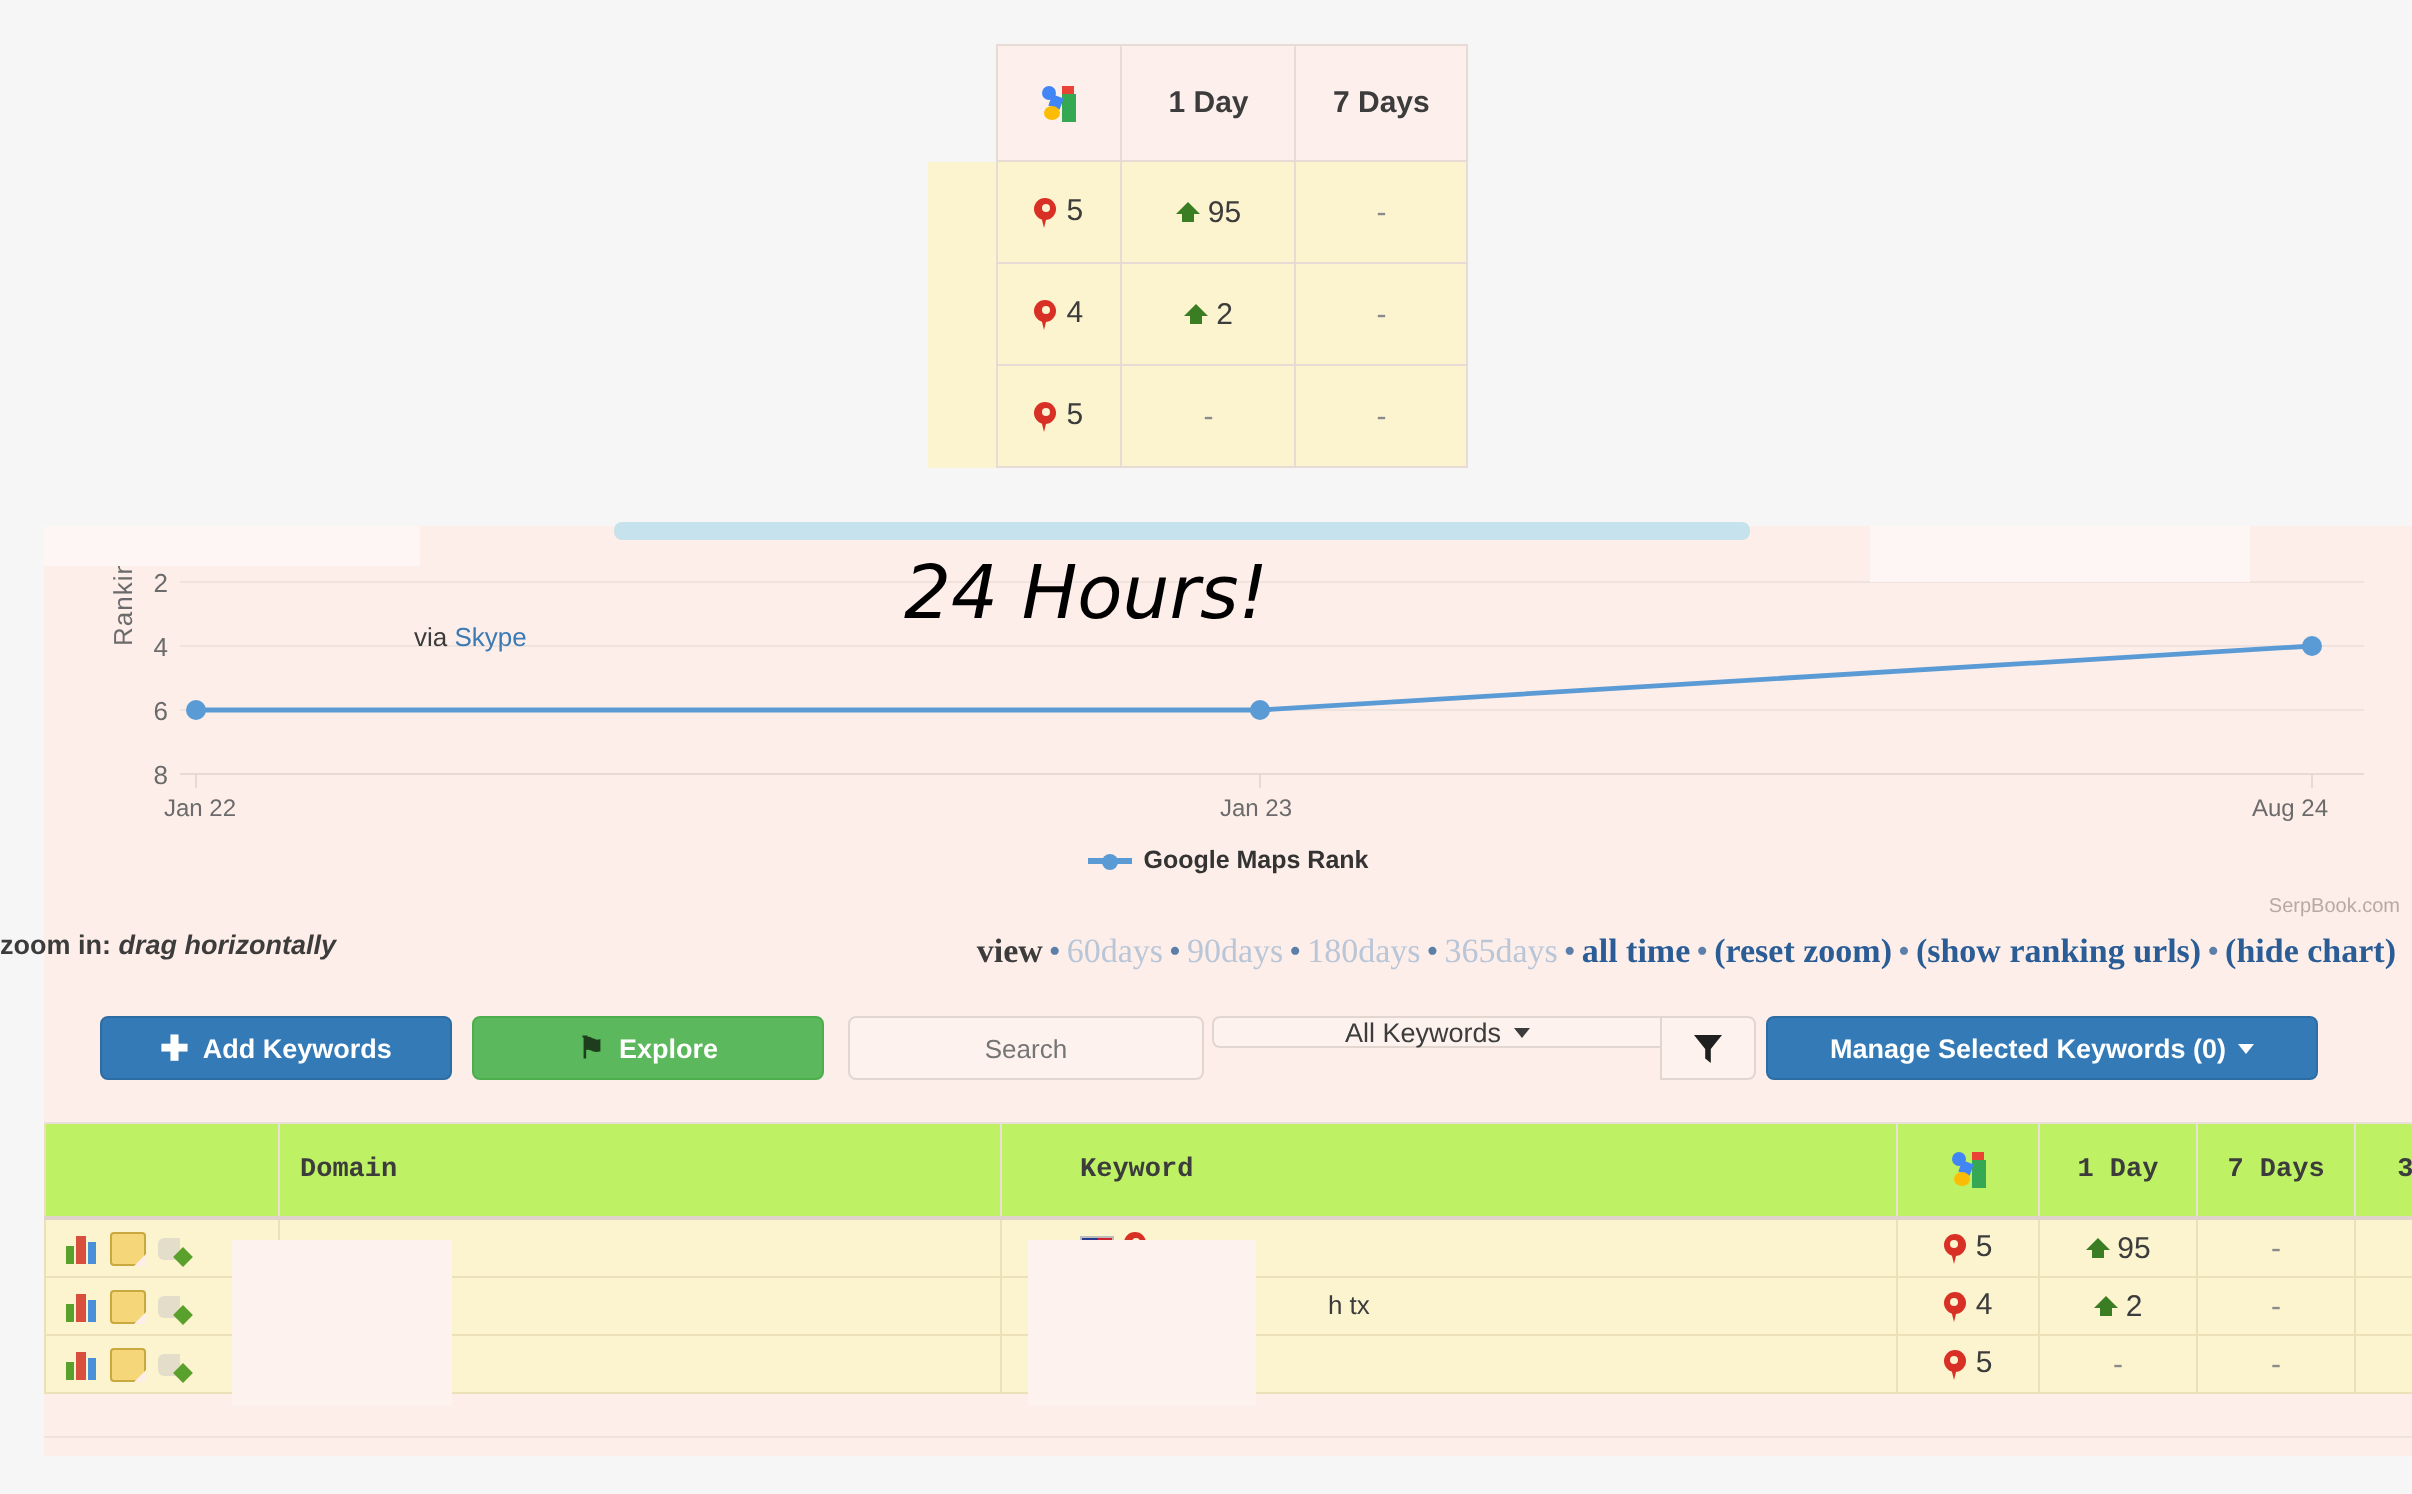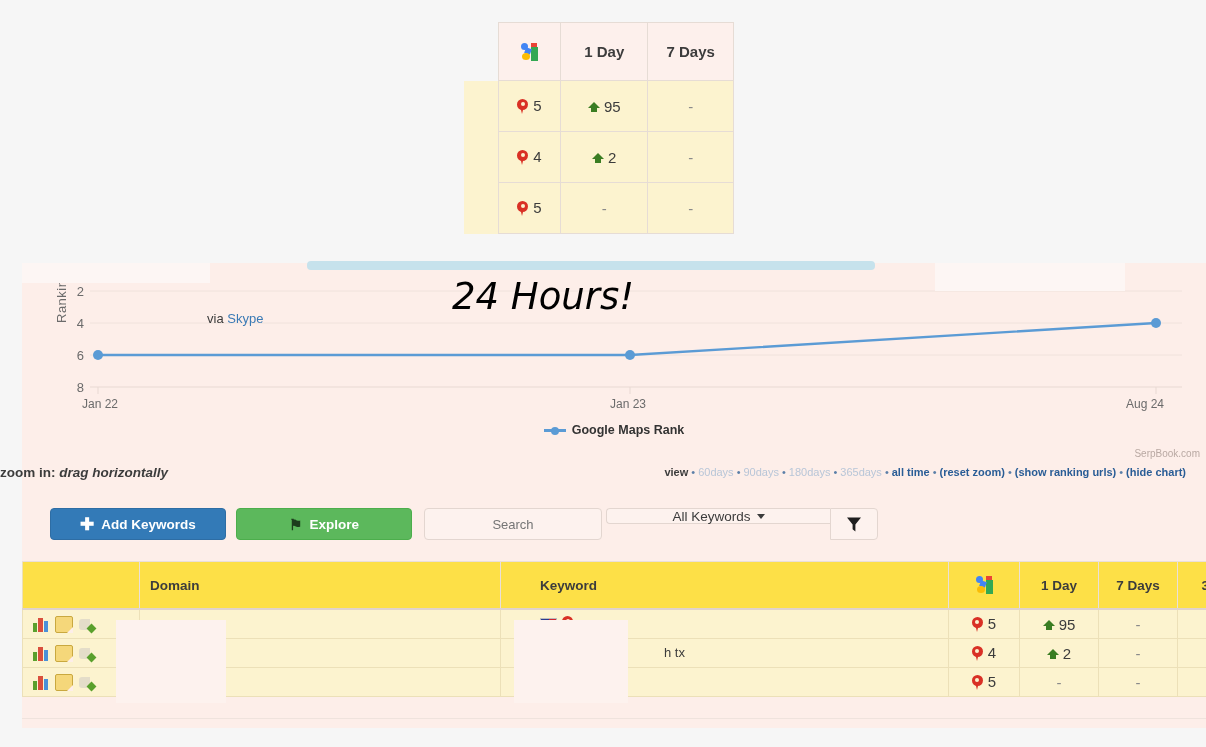--- a/index.html
+++ b/index.html
@@ -249,25 +249,26 @@
     top: 202px;
     font-size: 13.5px;
     font-weight: bold;
     color: #3c3c3c;
     white-space: nowrap;
   }
   #zoomhint .hint-em { font-style: italic; }
 
   #viewlinks {
     position: absolute;
-    right: 20px;
+    right: 8px;
     top: 203px;
-    font-size: 11px;
+    font-size: 17px;
     color: #4a4a4a;
     white-space: nowrap;
+    font-family: Liberation Serif, serif;
   }
   #viewlinks .vl-label { font-weight: bold; color:#3c3c3c; }
   #viewlinks .sep { color: #5b7fa8; margin: 0 3px; }
   #viewlinks a { text-decoration: none; }
   #viewlinks .dim { color: #b8c6d8; }
   #viewlinks .act { color: #2a5d96; font-weight: bold; }
 
   
   #toolbar {
     position: absolute;
@@ -362,30 +363,31 @@
     width: 1184px;
   }
   #kw-table {
     width: 1184px;
     border-collapse: collapse;
     border-spacing: 0;
     font-size: 13px;
     table-layout: fixed;
   }
   #kw-table th {
-    background: #fde047;
+    background: #bef264;
     height: 46px;
     font-size: 13.5px;
     font-weight: bold;
     color: #3c3c3c;
     text-align: left;
     border-top: 1px solid #eadfd9;
     border-bottom: 2px solid #e0d3cc;
     border-right: 1px solid #eadfd9;
     padding: 0 10px;
+    font-family: Liberation Mono, monospace;
   }
   #kw-table td {
     background: #fcf3cf;
     height: 28px;
     border-bottom: 1px solid #ece0b8;
     border-right: 1px solid #ece0b8;
     padding: 0 10px;
     color: #3c3c3c;
     vertical-align: middle;
   }
@@ -604,20 +606,24 @@
     </div>
     <input id="search-input" type="text" placeholder="Search" style="">
     <div id="kw-select">
       <span>All Keywords</span>
       <span class="caret"></span>
     </div>
     <div id="filter-btn">
       <svg width="16" height="17" viewBox="0 0 16 17">
         <path d="M1 1.5 L15 1.5 L9.4 8.5 L9.4 15.5 L6.6 13.2 L6.6 8.5 Z" fill="#1f1f1f"></path>
       </svg>
+    </div>
+    <div class="btn" id="btn-manage">
+      <span>Manage Selected Keywords (0)</span>
+      <span class="caret"></span>
     </div>
   </div>
 
   <div id="kw-table-wrap">
     <table id="kw-table">
       <thead>
         <tr>
           <th class="w-icons"></th>
           <th class="w-domain">Domain</th>
           <th class="w-keyword">Keyword</th>

